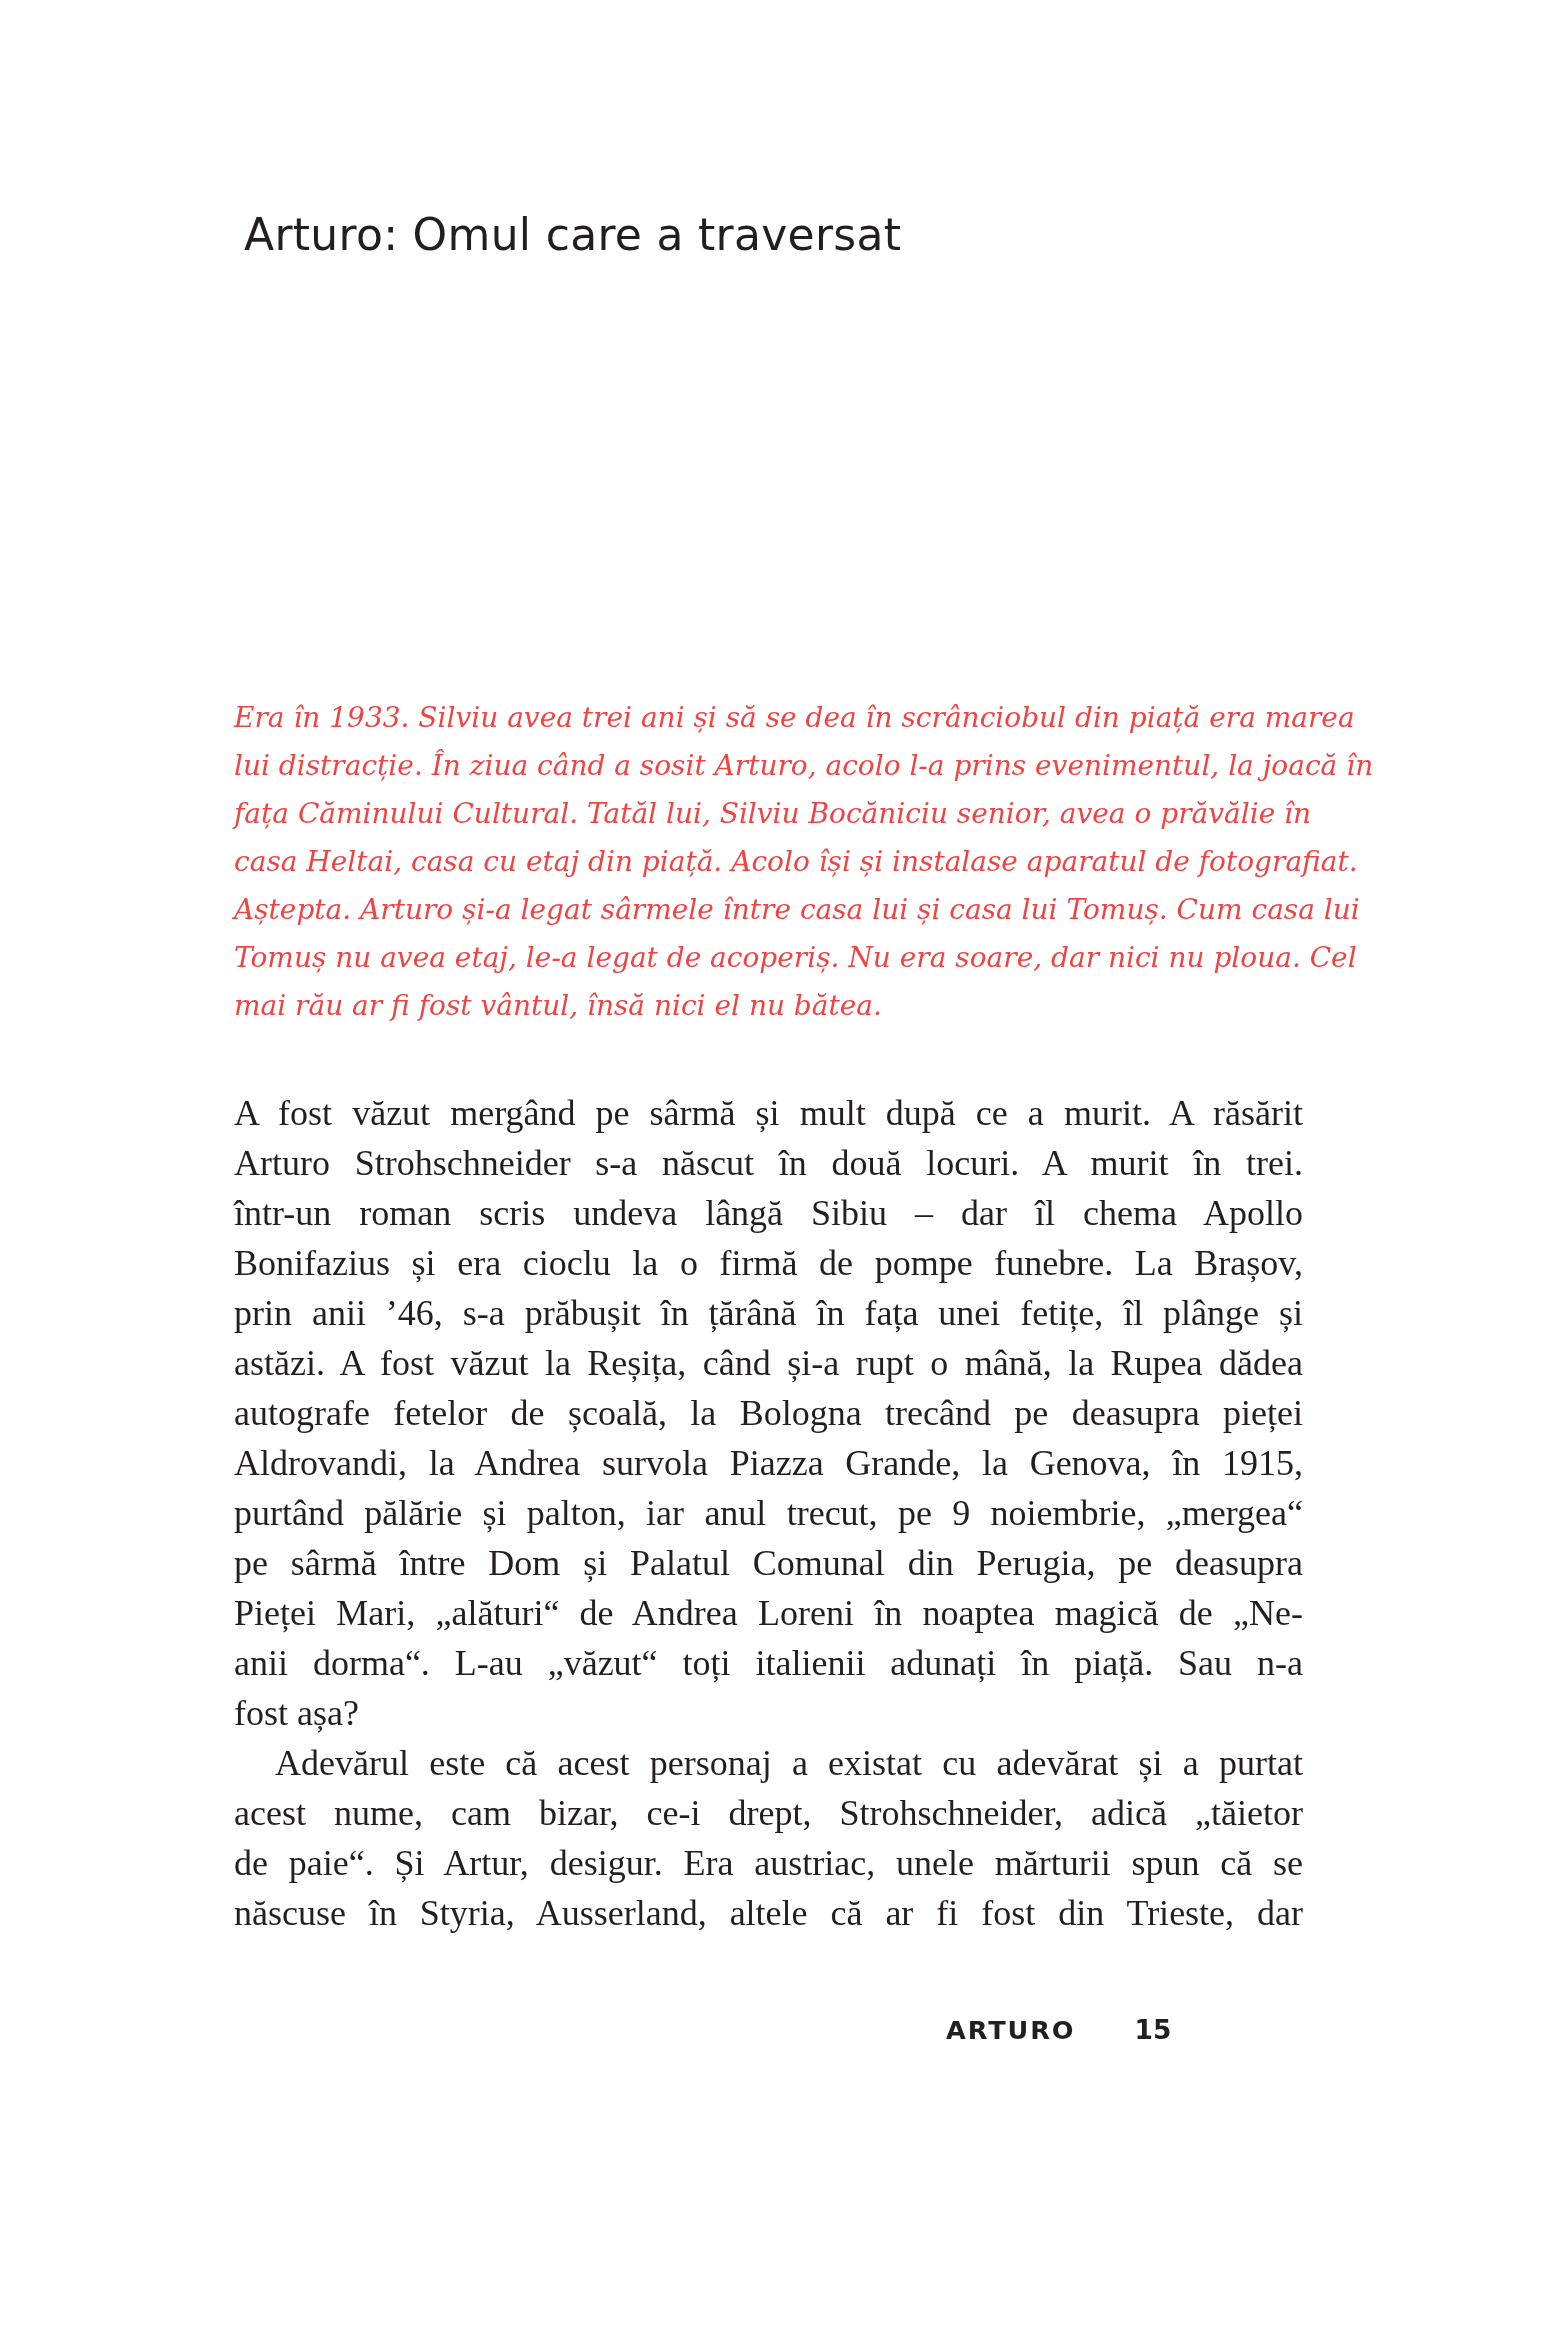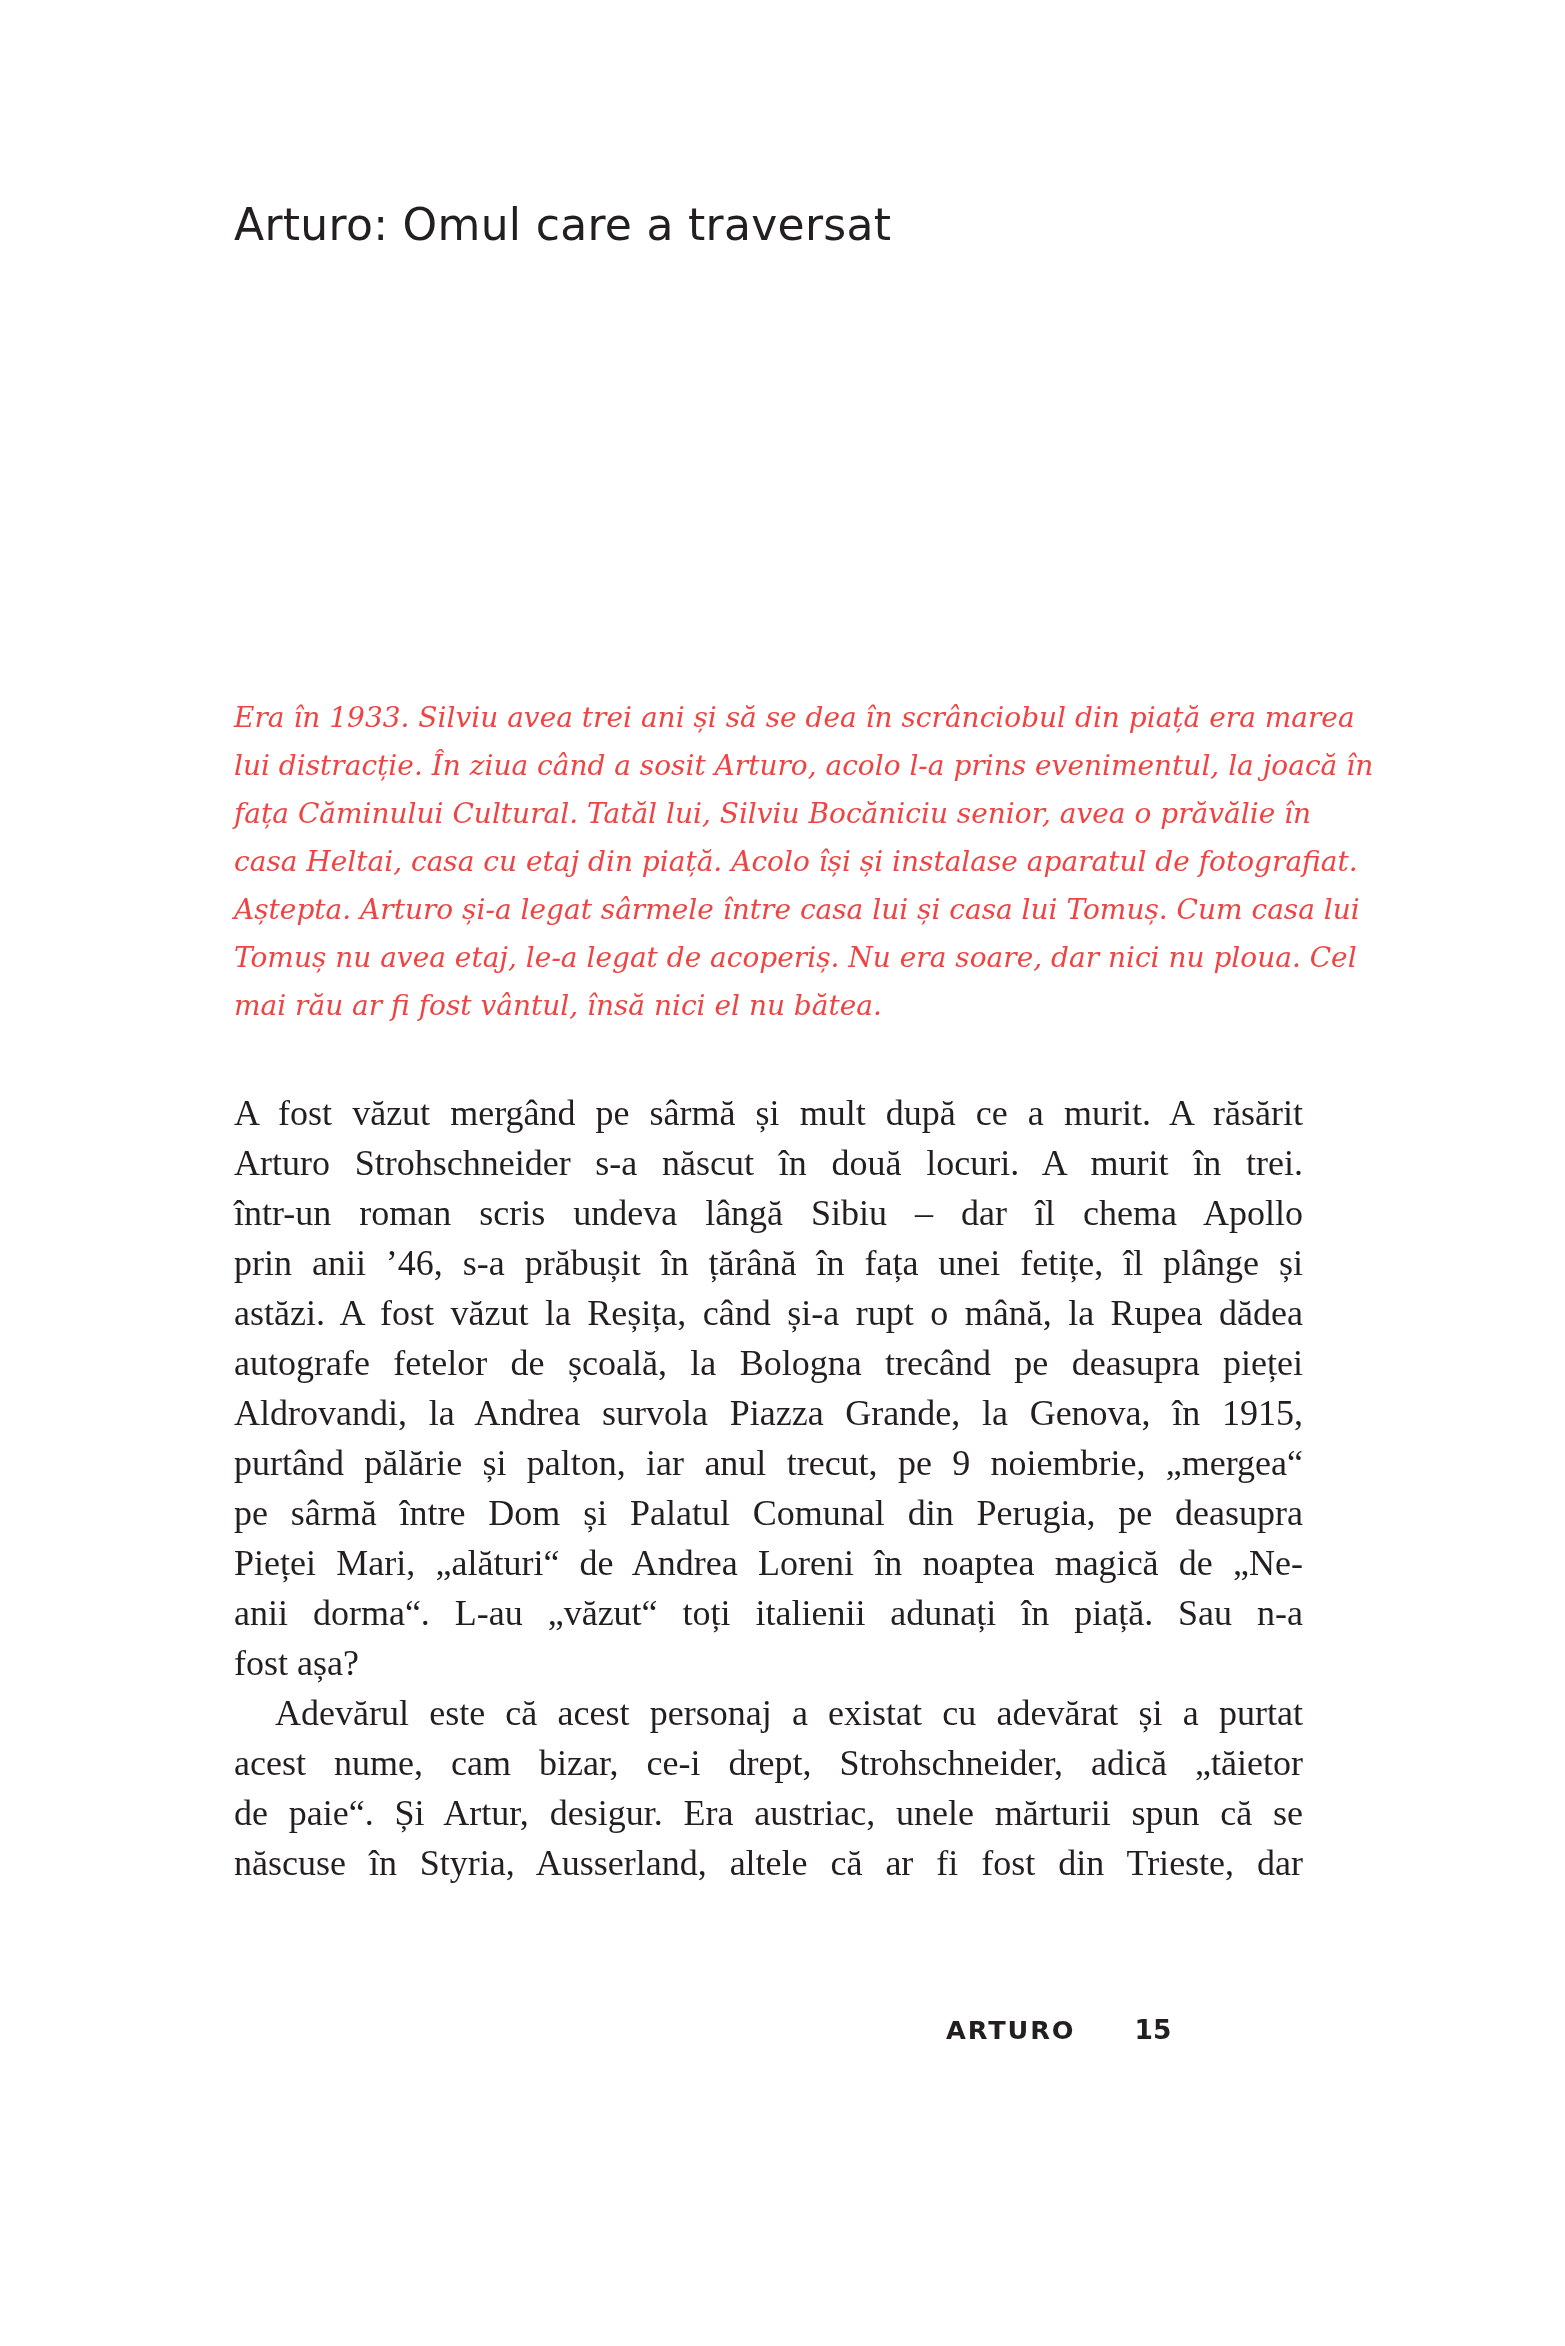--- a/index.html
+++ b/index.html
@@ -3,21 +3,21 @@
 <meta charset="utf-8">
 <style>
   html, body { margin: 0; padding: 0; background: #ffffff; }
   body { width: 1565px; height: 2347px; position: relative; overflow: hidden; color: #231f20; }
   .page { position: absolute; left: 0; top: 0; width: 1565px; height: 2347px; background: #ffffff; }
 
   .title {
     position: absolute; left: 234px; top: 194px; width: 1069px;
     font-family: "DejaVu Sans", sans-serif; font-weight: 500;
     font-size: 44px; line-height: 62px; letter-spacing: 0.3px; color: #231f20;
-    margin: 0;
+    margin: 10px;
   }
   .title .tline { display: block; white-space: nowrap; }
 
   .epigraph {
     position: absolute; left: 234px; top: 694px; width: 1069px;
     font-family: "DejaVu Serif", serif; font-style: italic;
     font-size: 28px; line-height: 48px; color: #ef4444;
   }
   .body-text {
     position: absolute; left: 234px; top: 1088px; width: 1069px;
@@ -53,20 +53,21 @@
     <span class="line">Aștepta. Arturo și-a legat sârmele între casa lui și casa lui Tomuș. Cum casa lui</span>
     <span class="line">Tomuș nu avea etaj, le-a legat de acoperiș. Nu era soare, dar nici nu ploua. Cel</span>
     <span class="line last">mai rău ar fi fost vântul, însă nici el nu bătea.</span>
   </div>
 
   <div class="body-text">
     <div>
       <span class="line">A fost văzut mergând pe sârmă și mult după ce a murit. A răsărit</span>
       <span class="line">Arturo Strohschneider s-a născut în două locuri. A murit în trei.</span>
       <span class="line">într-un roman scris undeva lângă Sibiu – dar îl chema Apollo</span>
+      <span class="line">Bonifazius și era cioclu la o firmă de pompe funebre. La Brașov,</span>
       <span class="line">prin anii ’46, s-a prăbușit în țărână în fața unei fetițe, îl plânge și</span>
       <span class="line">astăzi. A fost văzut la Reșița, când și-a rupt o mână, la Rupea dădea</span>
       <span class="line">autografe fetelor de școală, la Bologna trecând pe deasupra pieței</span>
       <span class="line">Aldrovandi, la Andrea survola Piazza Grande, la Genova, în 1915,</span>
       <span class="line">purtând pălărie și palton, iar anul trecut, pe 9 noiembrie, „mergea“</span>
       <span class="line">pe sârmă între Dom și Palatul Comunal din Perugia, pe deasupra</span>
       <span class="line">Pieței Mari, „alături“ de Andrea Loreni în noaptea magică de „Ne-</span>
       <span class="line">anii dorma“. L-au „văzut“ toți italienii adunați în piață. Sau n-a</span>
       <span class="line last">fost așa?</span>
     </div>

